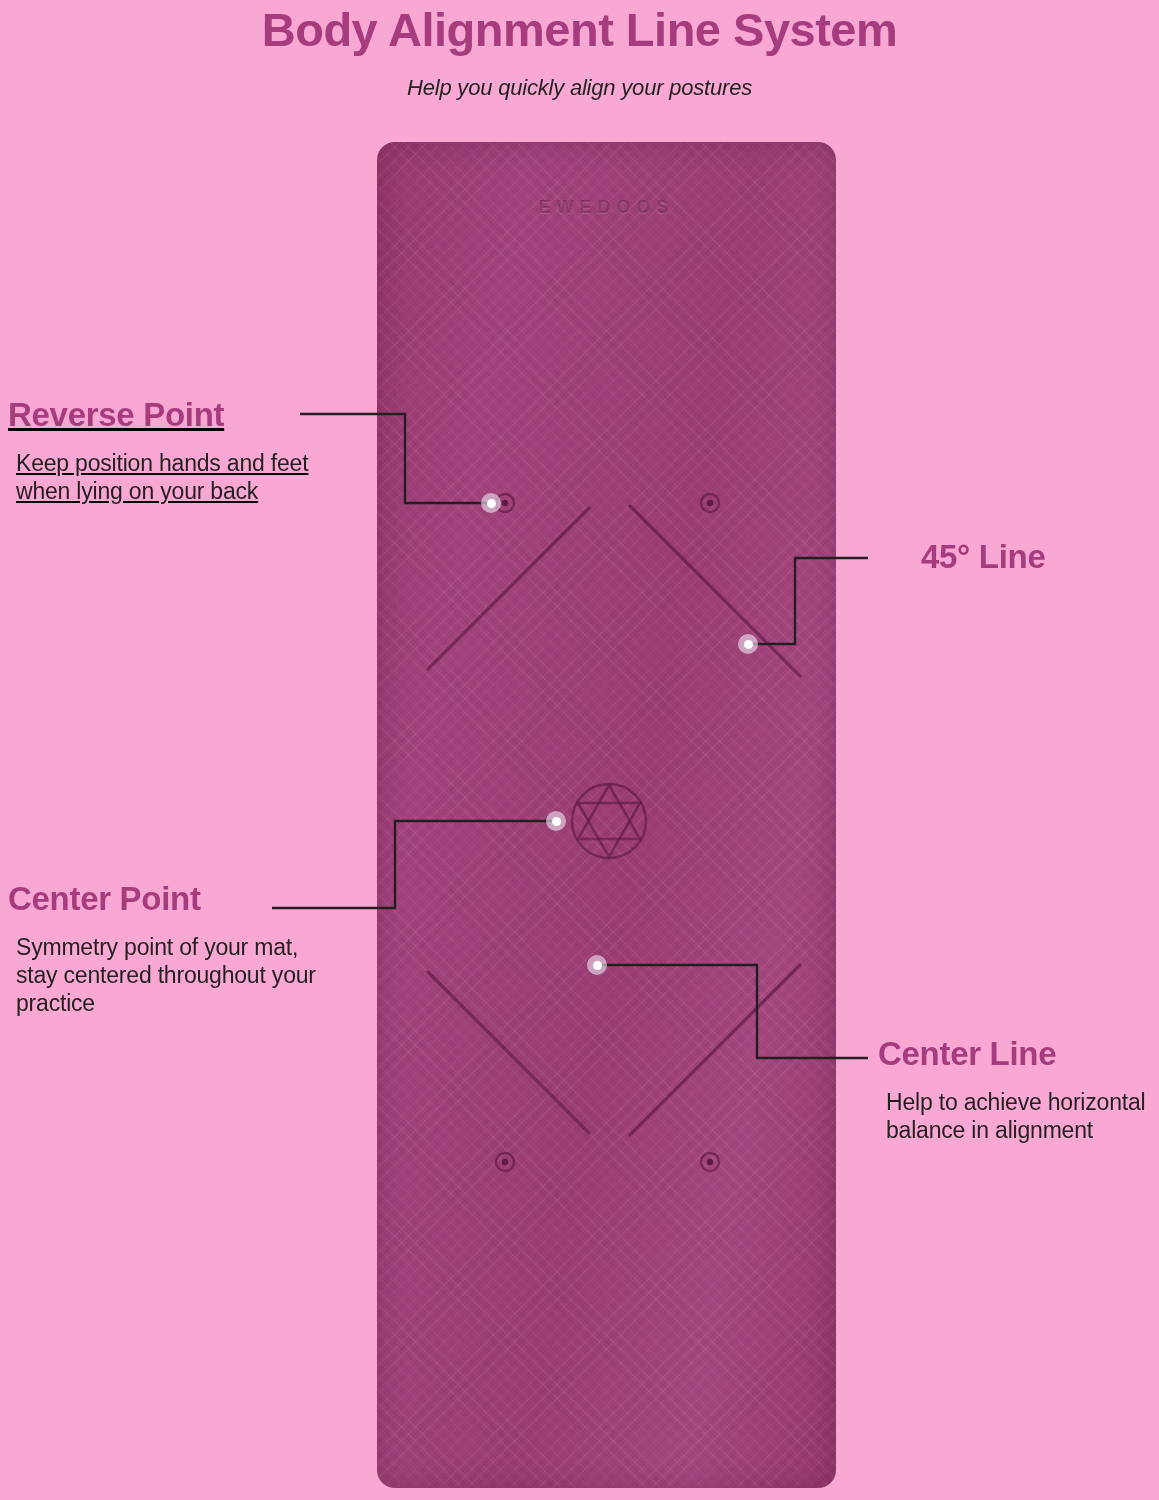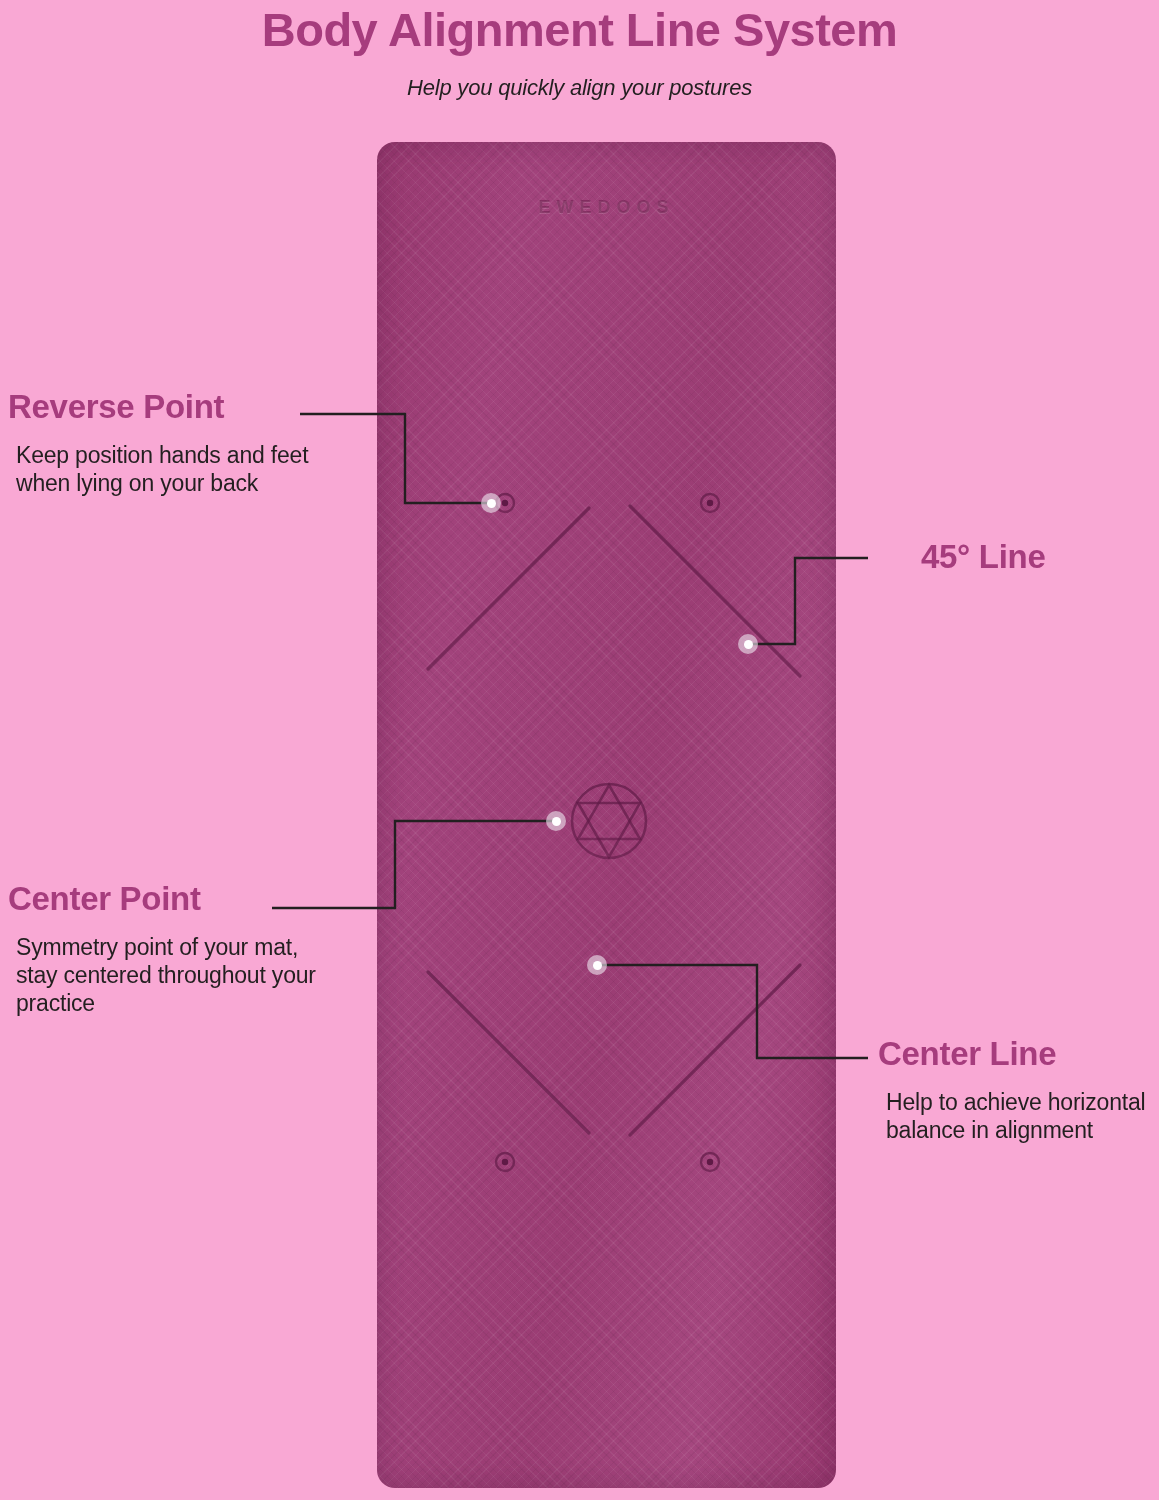--- a/index.html
+++ b/index.html
@@ -149,21 +149,21 @@
     margin: 8px;
     padding-top: 7px;
     font-size: 23px;
     line-height: 28px;
     color: #231f20;
     letter-spacing: -0.2px;
   }
   .callout-left { text-align: left; }
   .callout-right { text-align: left; }
 
-  #callout-reverse-point { left: 8px;   top: 388px;  width: 330px; }
+  #callout-reverse-point { left: 8px;   top: 396px;  width: 330px; text-decoration: underline; }
   #callout-45-line       { left: 921px; top: 538px;  width: 280px; }
   #callout-center-point  { left: 8px;   top: 880px;  width: 345px; }
   #callout-center-line   { left: 878px; top: 1035px; width: 280px; }
 </style>
 </head>
 <body>
 
 <div id="page">
 
   <div class="header">

